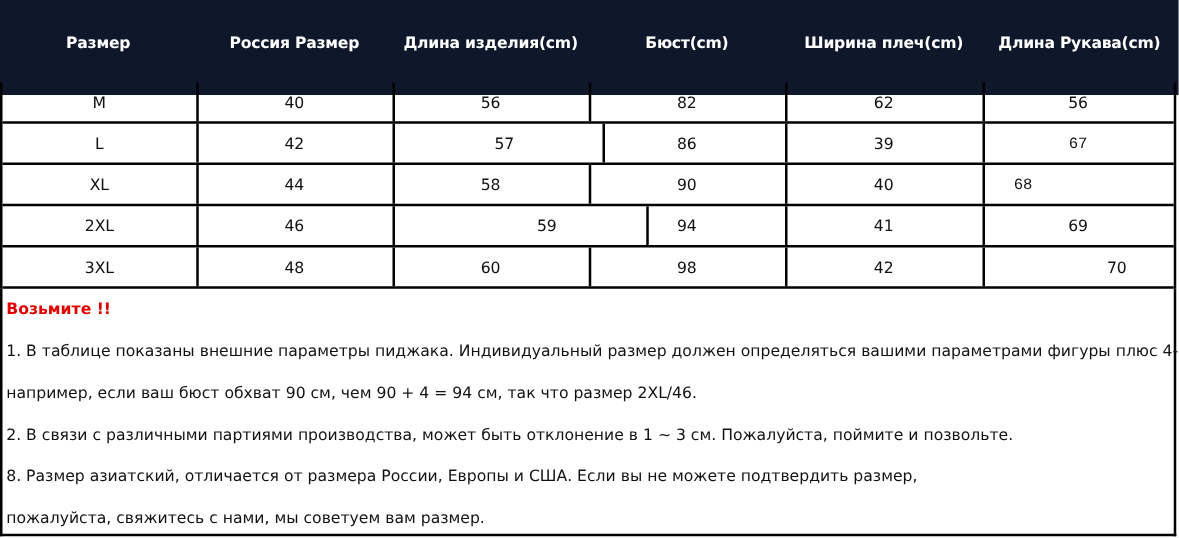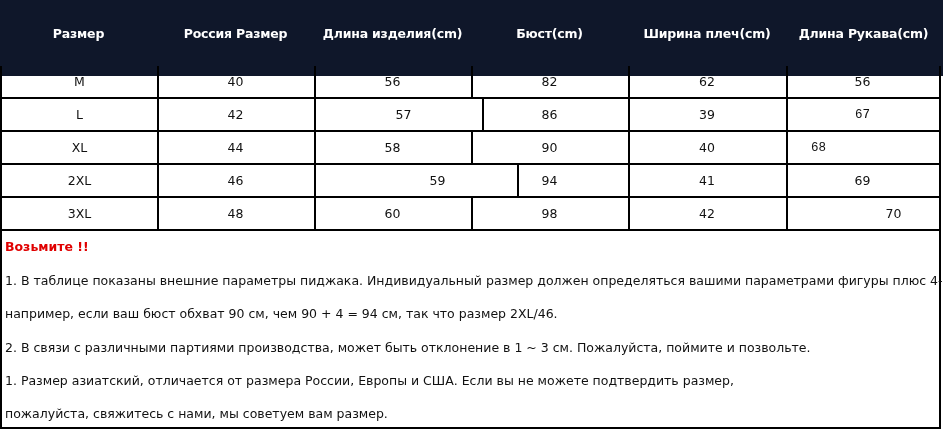--- a/index.html
+++ b/index.html
@@ -72,15 +72,15 @@
     <div class="cell" style="left:626px;width:160px;">42</div>
     <div class="cell last" style="left:815px;width:153px;">70</div>
   </div>
 </div>
 
 <div class="notes">
   <div class="note warn" style="top:8px;">Возьмите !!</div>
   <div class="note" style="top:42px;">1. В таблице показаны внешние параметры пиджака. Индивидуальный размер должен определяться вашими параметрами фигуры плюс 4-6 см,</div>
   <div class="note" style="top:75px;">например, если ваш бюст обхват 90 см, чем 90 + 4 = 94 см, так что размер 2XL/46.</div>
   <div class="note" style="top:109px;">2. В связи с различными партиями производства, может быть отклонение в 1 ~ 3 см. Пожалуйста, поймите и позвольте.</div>
-  <div class="note" style="top:142px;">1. Размер азиатский, отличается от размера России, Европы и США. Если вы не можете подтвердить размер,</div>
+  <div class="note" style="top:142px;">8. Размер азиатский, отличается от размера России, Европы и США. Если вы не можете подтвердить размер,</div>
   <div class="note" style="top:175px;">пожалуйста, свяжитесь с нами, мы советуем вам размер.</div>
 </div>
 
 </body></html>

